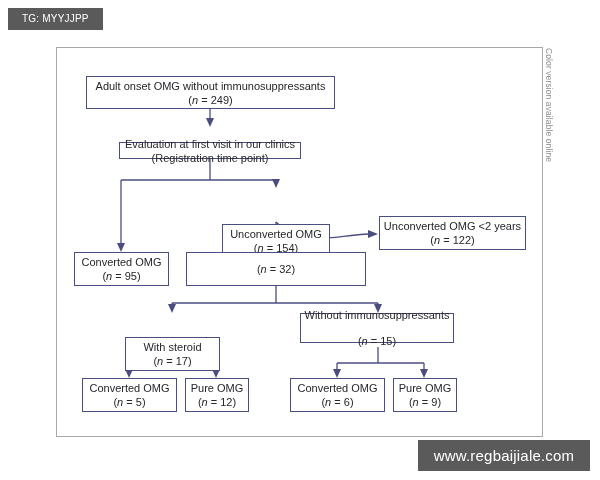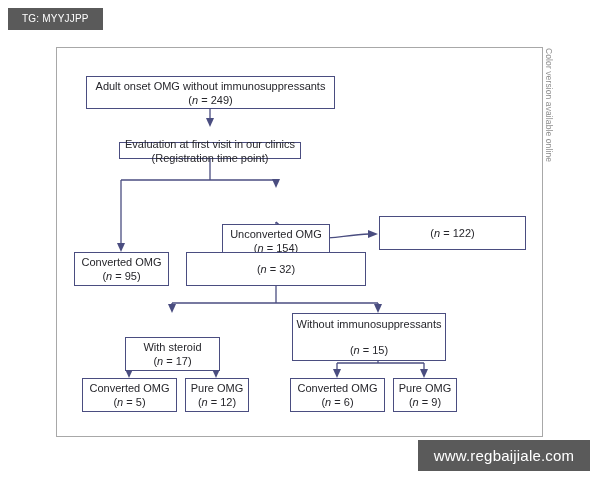--- a/index.html
+++ b/index.html
@@ -170,38 +170,39 @@
   <span class="l1">Evaluation at first visit in our clinics</span>
   <span class="l2">(Registration time point)</span>
 </div>
 
 <div class="node" style="left:222px; top:188px; width:108px; height:34px;margin-top:36px;">
   <span class="l1">Unconverted OMG</span>
   <span class="l2">(<i>n</i> = 154)</span>
 </div>
 
 <div class="node" style="left:379px; top:216px; width:147px; height:34px;">
+  <span class="l1">Unconverted OMG &lt;2 years</span>
   <span class="l2">(<i>n</i> = 122)</span>
 </div>
 
 <div class="node" style="left:74px; top:252px; width:95px; height:34px;">
   <span class="l1">Converted OMG</span>
   <span class="l2">(<i>n</i> = 95)</span>
 </div>
 
 <div class="node" style="left:186px; top:252px; width:180px; height:34px;">
   <span class="l2">(<i>n</i> = 32)</span>
 </div>
 
 <div class="node" style="left:125px; top:313px; width:95px; height:34px;margin-top:24px;">
   <span class="l1">With steroid</span>
   <span class="l2">(<i>n</i> = 17)</span>
 </div>
 
-<div class="node" style="left:292px; top:313px; width:154px; height:48px;gap:12px;">
+<div class="node" style="left:300px; top:313px; width:154px; height:30px;gap:12px;">
   <span class="l1">Without immunosuppressants</span>
   <span class="l2">(<i>n</i> = 15)</span>
 </div>
 
 <div class="node" style="left:82px; top:378px; width:95px; height:34px;">
   <span class="l1">Converted OMG</span>
   <span class="l2">(<i>n</i> = 5)</span>
 </div>
 
 <div class="node" style="left:185px; top:378px; width:64px; height:34px;">

